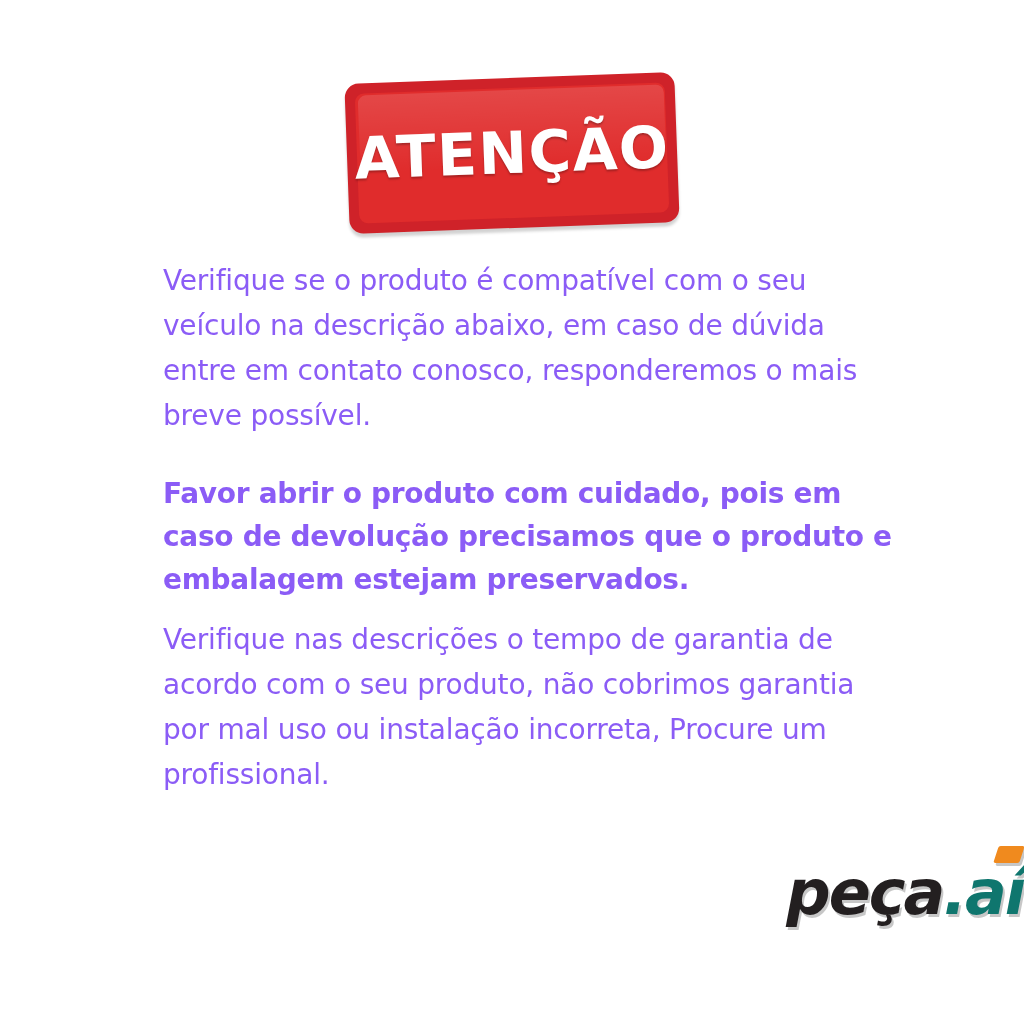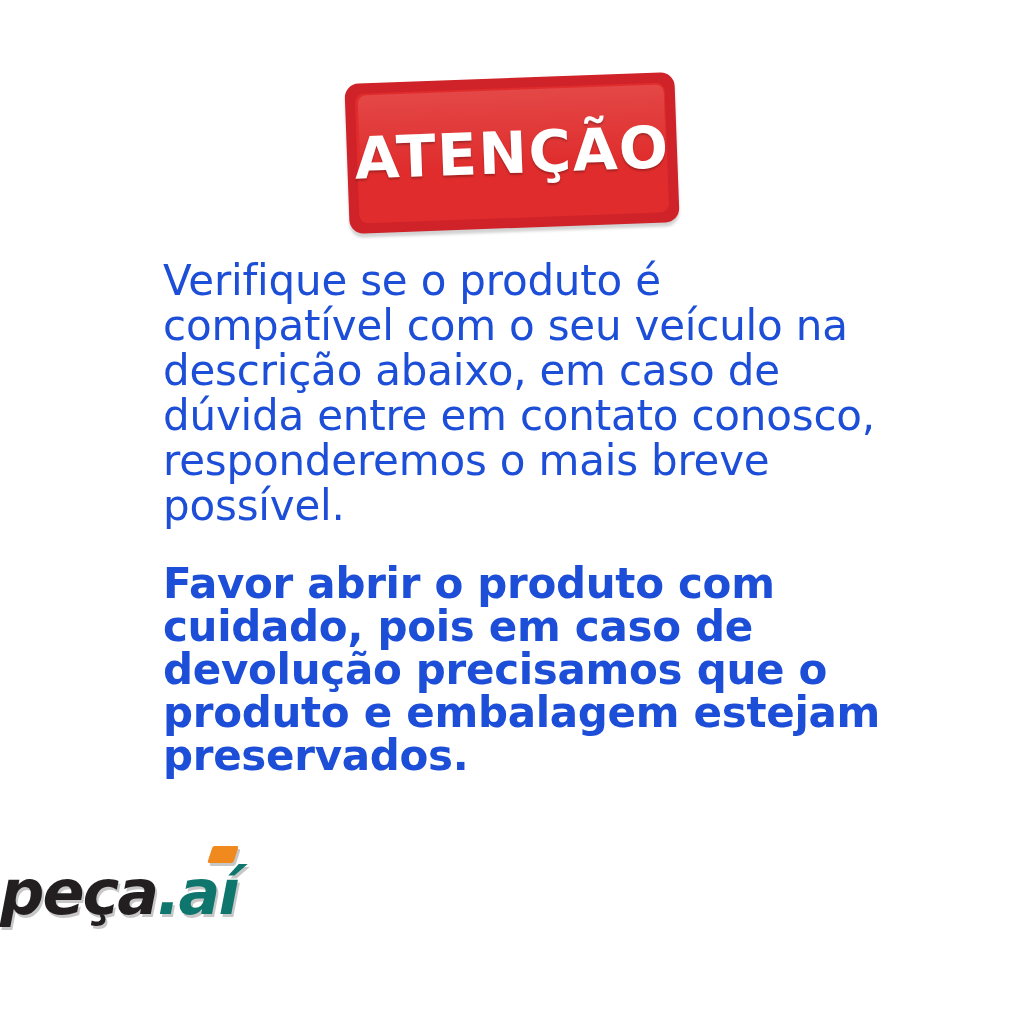--- a/index.html
+++ b/index.html
@@ -82,43 +82,43 @@
   }
 
   
   .content {
     position: absolute;
     top: 258px;
     left: 163px;
     width: 730px;
   }
   .para {
-    font-size: 42px;
+    font-size: 28px;
     line-height: 45px;
     letter-spacing: -0.2px;
-    color: #1d4ed8;
+    color: #8b5cf6;
     margin: 0 0 34px 0;
     font-family: "DejaVu Sans", sans-serif;
   }
   .para.bold {
     font-weight: bold;
     margin-bottom: 16px;
     line-height: 43px;
     letter-spacing: -0.3px;
   }
   .para.last { margin-bottom: 0; }
 
   
   .logo-wrap {
     position: absolute;
     left: 0;
     top: 862px;
     width: 1024px;
     display: flex;
-    justify-content: flex-start;
+    justify-content: flex-end;
     align-items: flex-end;
   }
   .logo {
     position: relative;
     font-family: "DejaVu Sans", sans-serif;
     font-weight: bold;
     font-style: italic;
     font-size: 62px;
     letter-spacing: -2px;
     line-height: 1;
@@ -149,20 +149,21 @@
       <div class="plate"></div>
       <div class="plate-inner"></div>
       <div class="plate-gloss"></div>
       <div class="banner-text">ATENÇÃO</div>
     </div>
   </div>
 
   <div class="content">
     <p class="para">Verifique se o produto é compatível com o seu veículo na descrição abaixo, em caso de dúvida entre em contato conosco, responderemos o mais breve possível.</p>
     <p class="para bold">Favor abrir o produto com cuidado, pois em caso de devolução precisamos que o produto e embalagem estejam preservados.</p>
+    <p class="para last">Verifique nas descrições o tempo de garantia de acordo com o seu produto, não cobrimos garantia por mal uso ou instalação incorreta, Procure um profissional.</p>
   </div>
 
   <div class="logo-wrap">
     <div class="logo">
       <span class="dark">peça</span>
         <span class="orange">.aí</span>
       <span class="accent-bar"></span>
     </div>
   </div>
 

